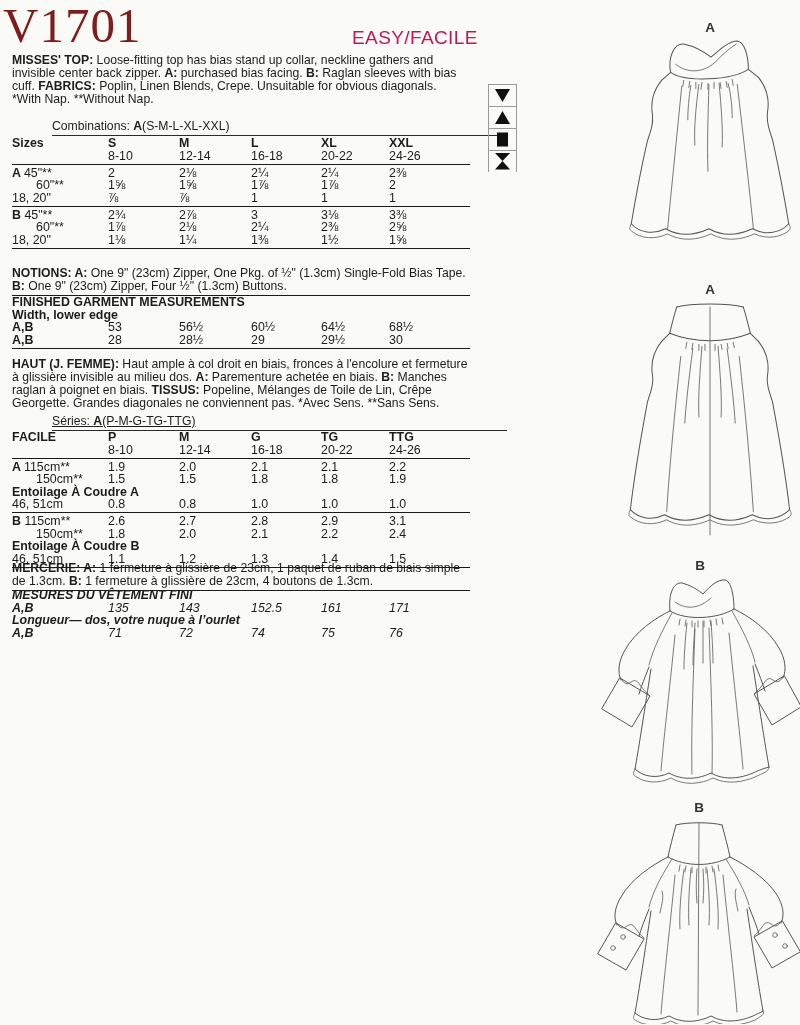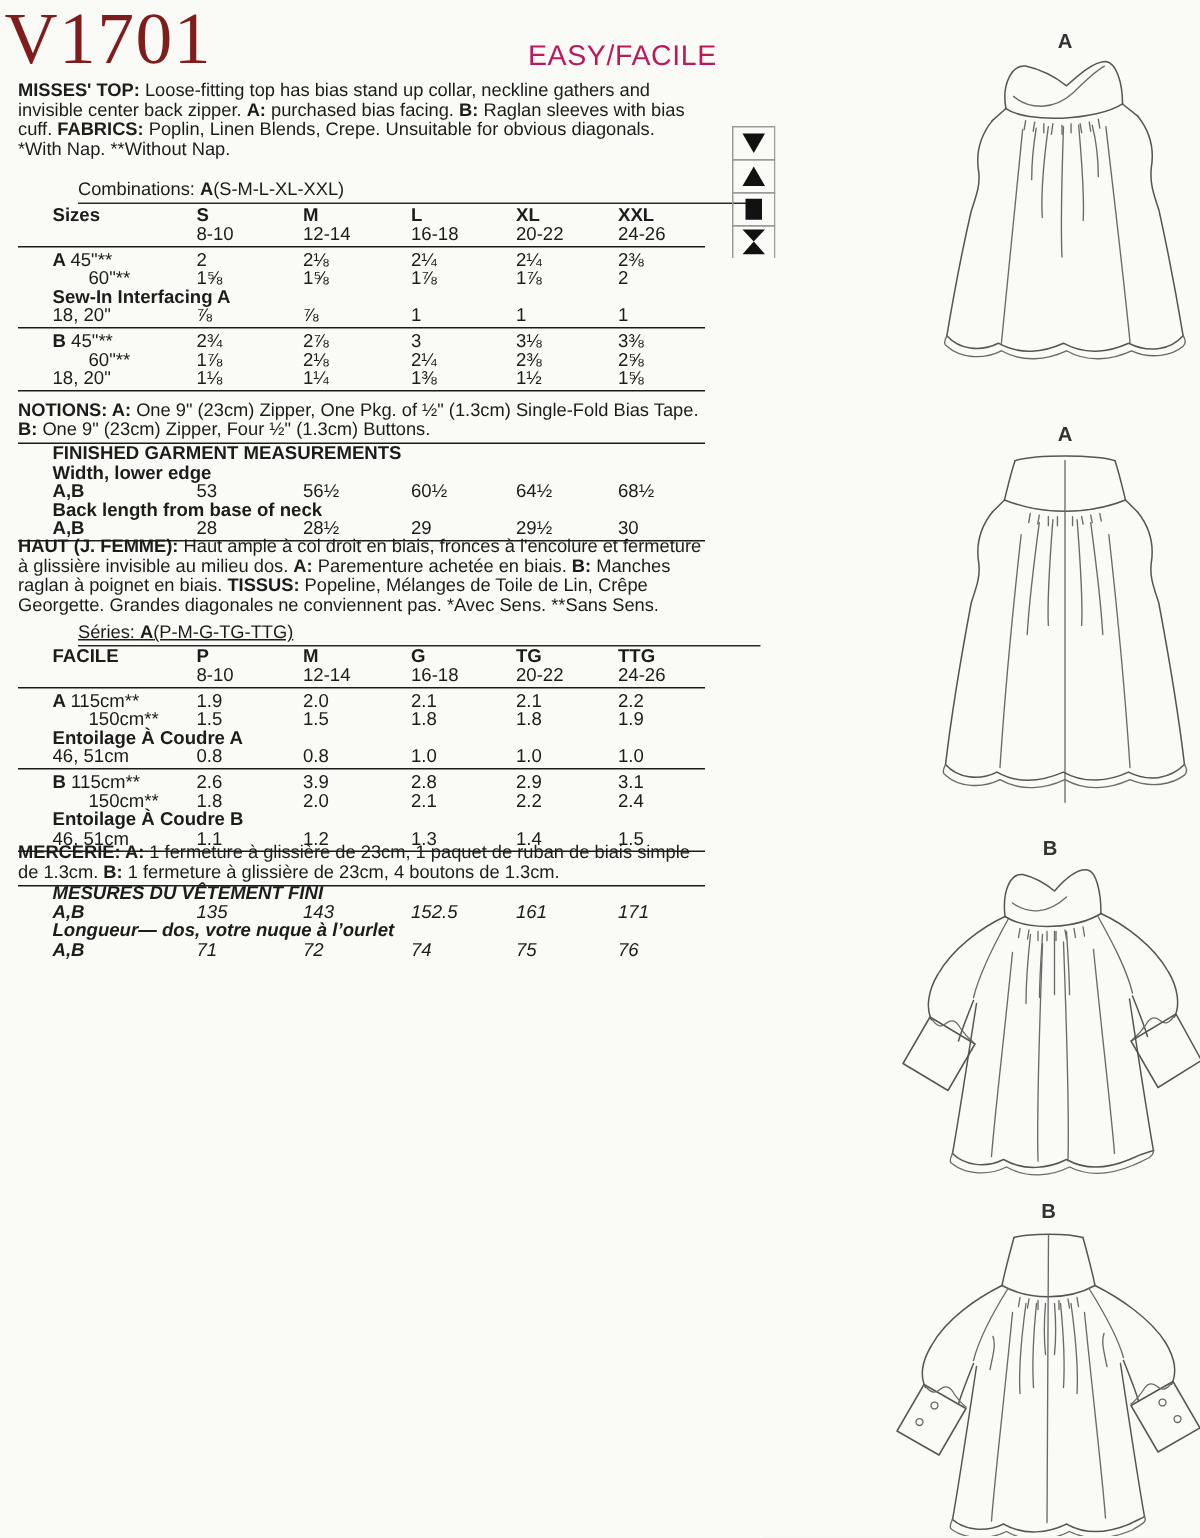--- a/index.html
+++ b/index.html
@@ -9,21 +9,21 @@
   .abs{position:absolute;}
   #title{left:3px;top:0;font-family:"Liberation Serif",serif;font-size:49px;line-height:52px;
          letter-spacing:1px;color:#7f1d1d;}
   #difficulty{left:352px;top:27px;font-size:19px;letter-spacing:.4px;color:#be185d;}
   .para{font-size:12.2px;line-height:12.9px;white-space:pre;}
   .b{font-weight:bold;}
   .ruleline{border-bottom:1px solid #2a2a2a;padding-bottom:2px;margin-left:40px;}
   
   .rows{width:458px;font-size:12.4px;}
   .trow{display:grid;grid-template-columns:96px 71px 72px 70px 68px auto;
-        height:12.5px;line-height:12.5px;white-space:nowrap;margin-left:23px;}
+        height:12.5px;line-height:12.5px;white-space:nowrap;}
   .trow.full{display:block;font-weight:bold;}
   .cell{display:block;}
   .cell.ind{padding-left:24px;}
   .hr{height:0;border-top:1.5px solid #1a1a1a;margin:1.5px 0 2px 0;}
   .hr.thin{border-top-width:1px;}
   
   .figure{position:absolute;}
   .figlabel{text-align:center;font-size:13.5px;font-weight:600;color:#333;height:16px;line-height:16px;}
   .figure svg{display:block;}
   .sketch{stroke:#555;stroke-width:1;fill:none;stroke-linecap:round;stroke-linejoin:round;}
@@ -70,21 +70,20 @@
         <span class="cell"><span>2⅜</span></span>
       </div>
       <div class="trow">
         <span class="cell ind"><span>60"**</span></span>
         <span class="cell"><span>1⅝</span></span>
         <span class="cell"><span>1⅝</span></span>
         <span class="cell"><span>1⅞</span></span>
         <span class="cell"><span>1⅞</span></span>
         <span class="cell"><span>2</span></span>
       </div>
-      <div class="trow full"><span>Sew-In Interfacing A</span></div>
       <div class="trow">
         <span class="cell"><span>18, 20"</span></span>
         <span class="cell"><span>⅞</span></span>
         <span class="cell"><span>⅞</span></span>
         <span class="cell"><span>1</span></span>
         <span class="cell"><span>1</span></span>
         <span class="cell"><span>1</span></span>
       </div>
       <div class="hr thick"></div>
       <div class="trow">
@@ -123,21 +122,20 @@
       <div class="trow full"><span>FINISHED GARMENT MEASUREMENTS</span></div>
       <div class="trow full"><span>Width, lower edge</span></div>
       <div class="trow">
         <span class="cell b"><span>A,B</span></span>
         <span class="cell"><span>53</span></span>
         <span class="cell"><span>56½</span></span>
         <span class="cell"><span>60½</span></span>
         <span class="cell"><span>64½</span></span>
         <span class="cell"><span>68½</span></span>
       </div>
-      <div class="trow full"><span>Back length from base of neck</span></div>
       <div class="trow">
         <span class="cell b"><span>A,B</span></span>
         <span class="cell"><span>28</span></span>
         <span class="cell"><span>28½</span></span>
         <span class="cell"><span>29</span></span>
         <span class="cell"><span>29½</span></span>
         <span class="cell"><span>30</span></span>
       </div>
       <div class="hr thin"></div>
     </div>
@@ -186,21 +184,21 @@
         <span class="cell"><span>0.8</span></span>
         <span class="cell"><span>0.8</span></span>
         <span class="cell"><span>1.0</span></span>
         <span class="cell"><span>1.0</span></span>
         <span class="cell"><span>1.0</span></span>
       </div>
       <div class="hr thick"></div>
       <div class="trow">
         <span class="cell"><span class="b">B  </span><span>115cm**</span></span>
         <span class="cell"><span>2.6</span></span>
-        <span class="cell"><span>3.9</span></span>
+        <span class="cell"><span>2.7</span></span>
         <span class="cell"><span>2.8</span></span>
         <span class="cell"><span>2.9</span></span>
         <span class="cell"><span>3.1</span></span>
       </div>
       <div class="trow">
         <span class="cell ind"><span>150cm**</span></span>
         <span class="cell"><span>1.8</span></span>
         <span class="cell"><span>2.0</span></span>
         <span class="cell"><span>2.1</span></span>
         <span class="cell"><span>2.2</span></span>

